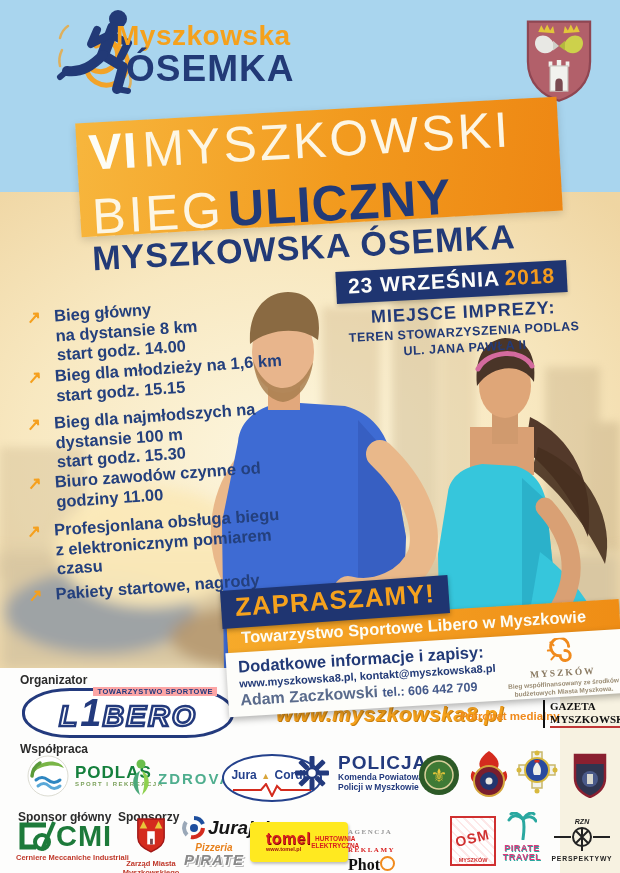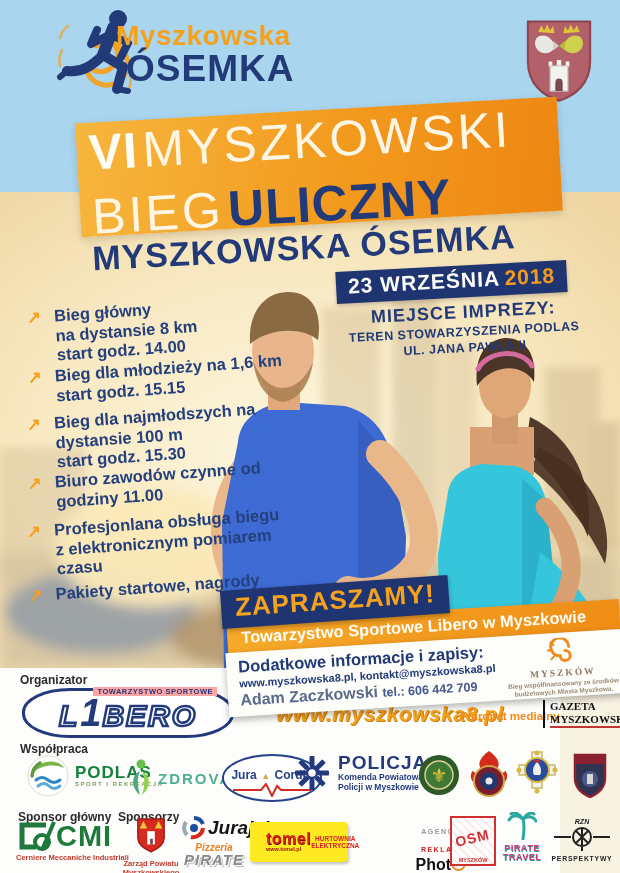--- a/index.html
+++ b/index.html
@@ -110,21 +110,21 @@
   .capri{left:184px;top:174px;text-align:center;line-height:12px;}
   .capri-1{font-size:10px;font-weight:800;font-style:italic;color:#e8821e;font-family:Liberation Sans, sans-serif;}
   .capri-2{font-size:15px;font-weight:900;font-style:italic;color:#8a8a8a;text-shadow:1px 1px 0 #fff,2px 2px 0 #bbb;letter-spacing:1px;}
   .tomel{left:250px;top:154px;width:98px;height:40px;background:#ffe920;border-radius:4px;
     display:flex;align-items:center;justify-content:space-around;padding:2px 16px;box-sizing:border-box;
     box-shadow:1px 2px 3px rgba(0,0,0,.25);}
   .tomel-name{font-size:16px;font-weight:900;color:#d81e1e;letter-spacing:.5px;line-height:14px;
     text-shadow:0.5px 0.5px 0 #7a0000;}
   .tomel-web{font-size:5.5px;font-weight:700;color:#a01010;}
   .tomel-sub{font-size:6.5px;font-weight:900;color:#d81e1e;line-height:7.5px;text-align:center;}
-  .photog{left:374px;top:152px;width:92px;text-align:right;}
+  .photog{left:348px;top:152px;width:92px;text-align:left;font-family:Liberation Serif, serif;}
   .ph-l1a{font-size:7px;font-weight:800;color:#999;letter-spacing:1.5px;}
   .ph-l1b{font-size:7px;font-weight:800;color:#d81e1e;letter-spacing:1.5px;}
   .ph-name{font-size:16px;font-weight:700;color:#111;line-height:17px;}
   .ph-ring{display:inline-block;width:11px;height:11px;border:2.5px solid #f08a1c;border-radius:50%;vertical-align:-1px;}
   .osm{left:450px;top:148px;width:42px;height:46px;border:2.5px solid #d03030;position:relative;
     background:repeating-linear-gradient(45deg,#fff 0 4px,#fde8e8 4px 6px);}
   .osm-name{position:absolute;left:3px;top:12px;font-size:14px;font-weight:900;color:#d03030;transform:rotate(-14deg);letter-spacing:1px;}
   .osm-sub{position:absolute;left:0;bottom:1px;width:100%;text-align:center;font-size:5.5px;font-weight:800;color:#d03030;}
   .pirate{left:497px;top:144px;width:50px;text-align:center;}
   .pirate-1{font-size:9px;font-weight:900;color:#d83a7c;letter-spacing:.5px;line-height:9px;text-shadow:.5px .5px 0 #2aa8a0;}
@@ -480,21 +480,21 @@
 
     <div class="abs powiat">
       <svg width="32" height="38" viewBox="0 0 34 38">
         <path d="M3,2 H31 V22 C31,30 24,34 17,37 C10,34 3,30 3,22 Z" fill="#d42b1e" stroke="#a01818" stroke-width="1.5"></path>
         <path d="M9,4 L13,12 H5 Z" fill="#e8c73a"></path>
         <path d="M25,4 L29,12 H21 Z" fill="#e8c73a"></path>
         <rect x="13" y="15" width="8" height="14" fill="#fff"></rect>
         <rect x="16" y="23" width="3" height="6" fill="#7a4a50"></rect>
       </svg>
       <div class="powiat-sub">
-        <span>Zarząd Powiatu</span><br>
+        <span>Zarząd Miasta</span><br>
         <span>Myszkowskiego</span>
       </div>
     </div>
 
     <div class="abs jurajska">
       <svg width="24" height="24" viewBox="0 0 24 24">
         <path d="M12,2 a10,10 0 0 1 9,6" stroke="#1d4e9e" stroke-width="4" fill="none"></path>
         <path d="M21,12 a10,10 0 0 1 -12,9" stroke="#d42b1e" stroke-width="4" fill="none"></path>
         <path d="M5,19 a10,10 0 0 1 -1,-13" stroke="#9aa8b8" stroke-width="4" fill="none"></path>
         <circle cx="12" cy="12" r="4" fill="#1d4e9e"></circle>

